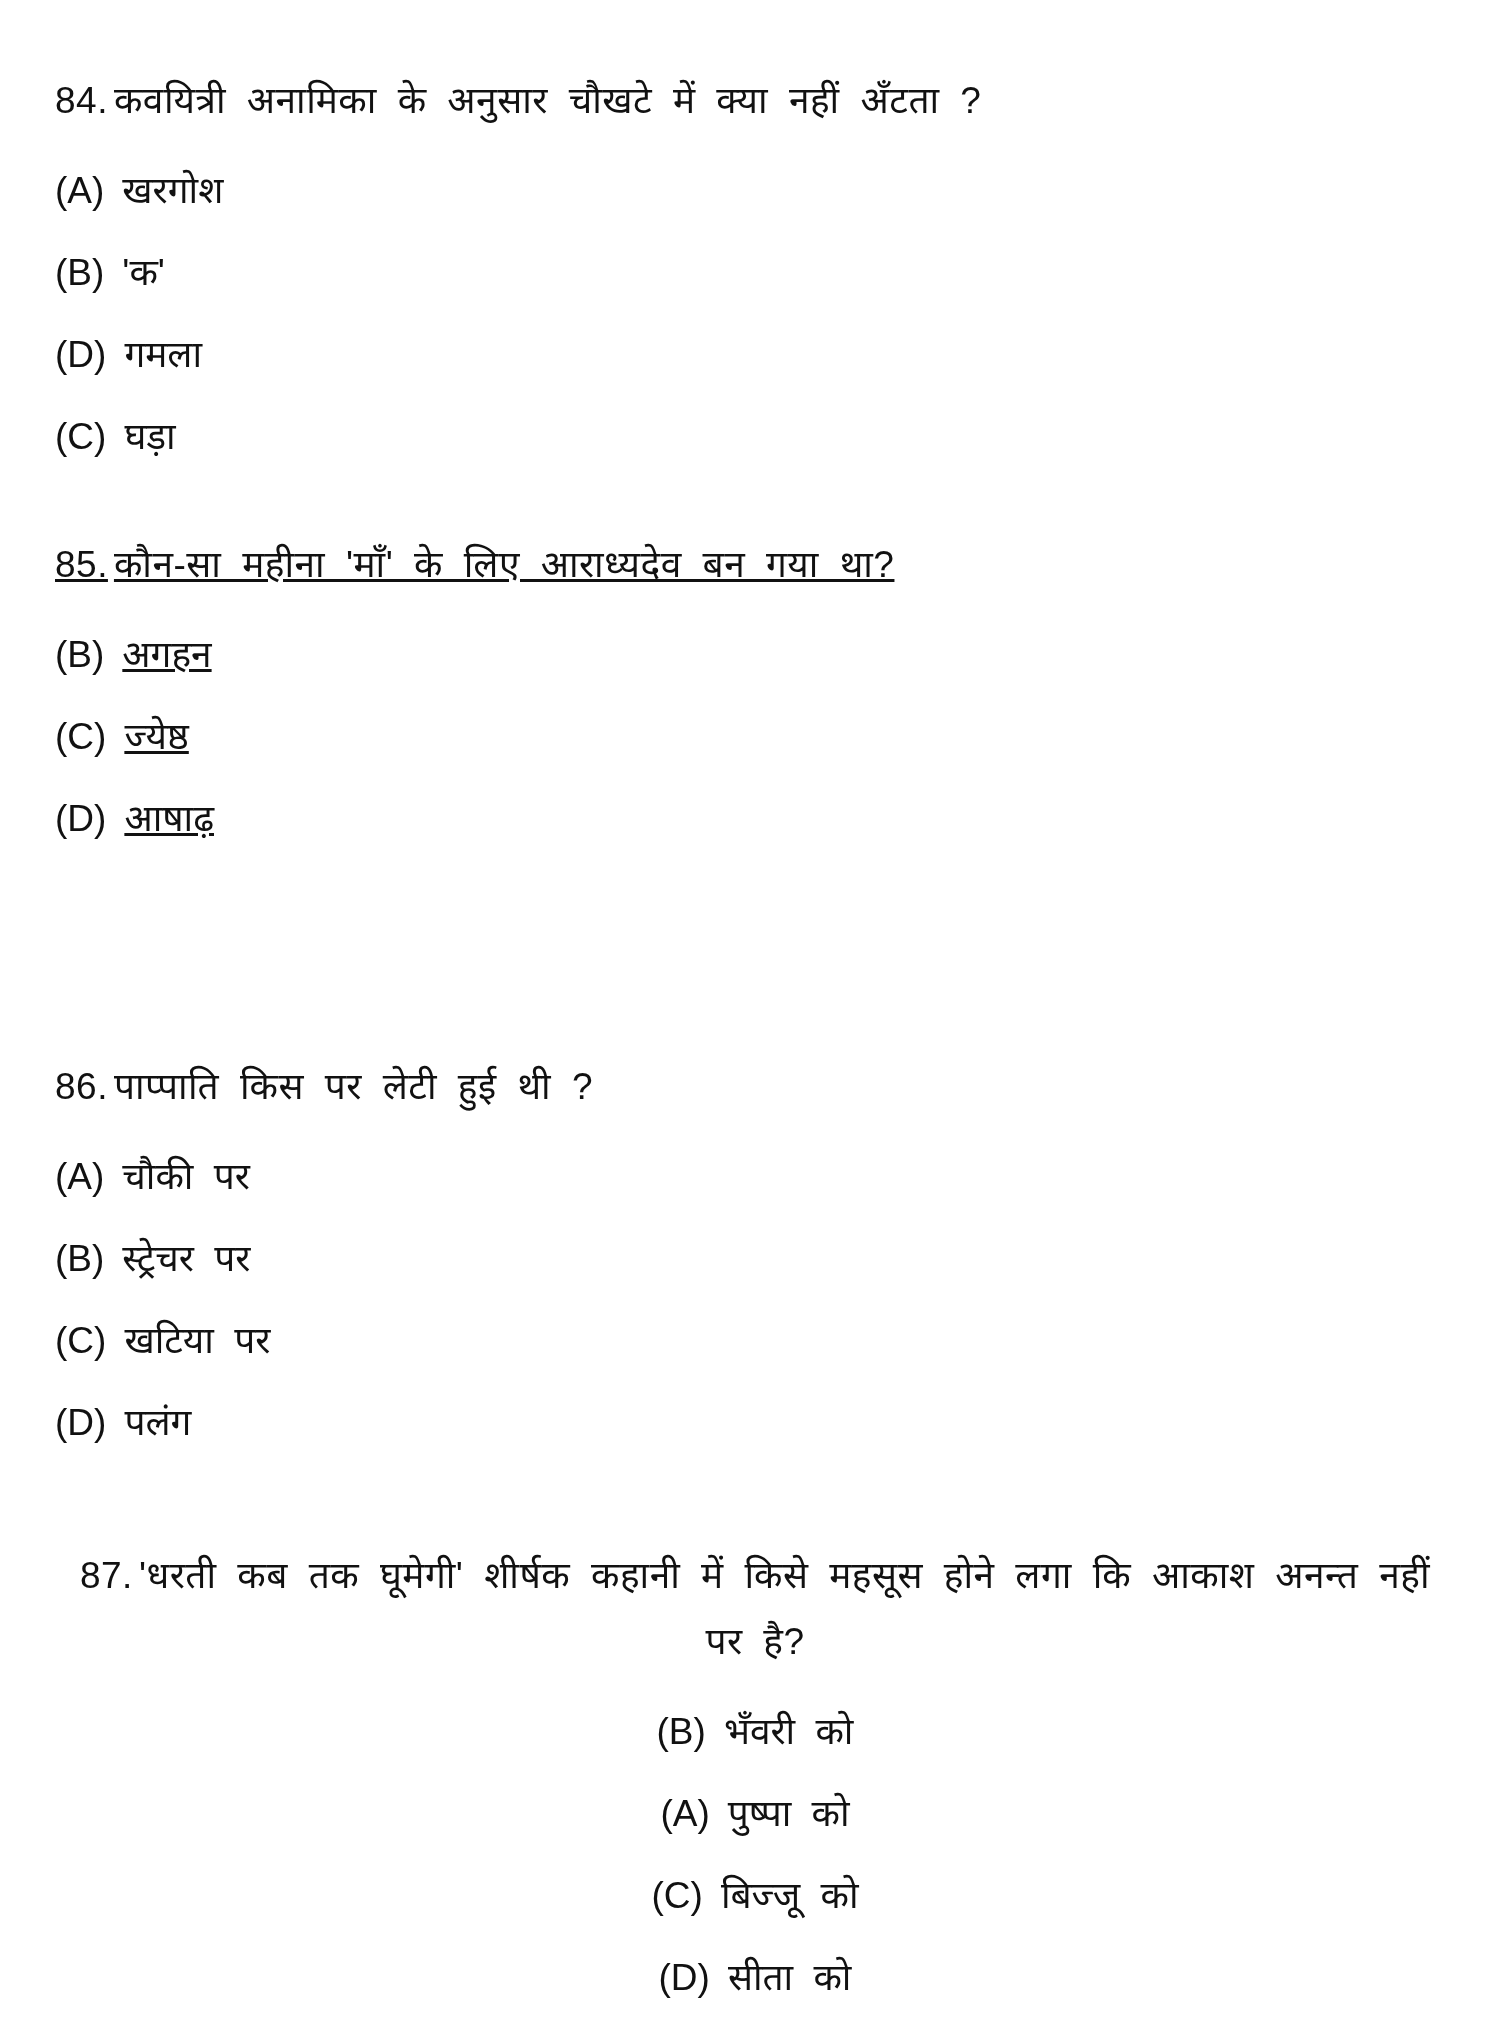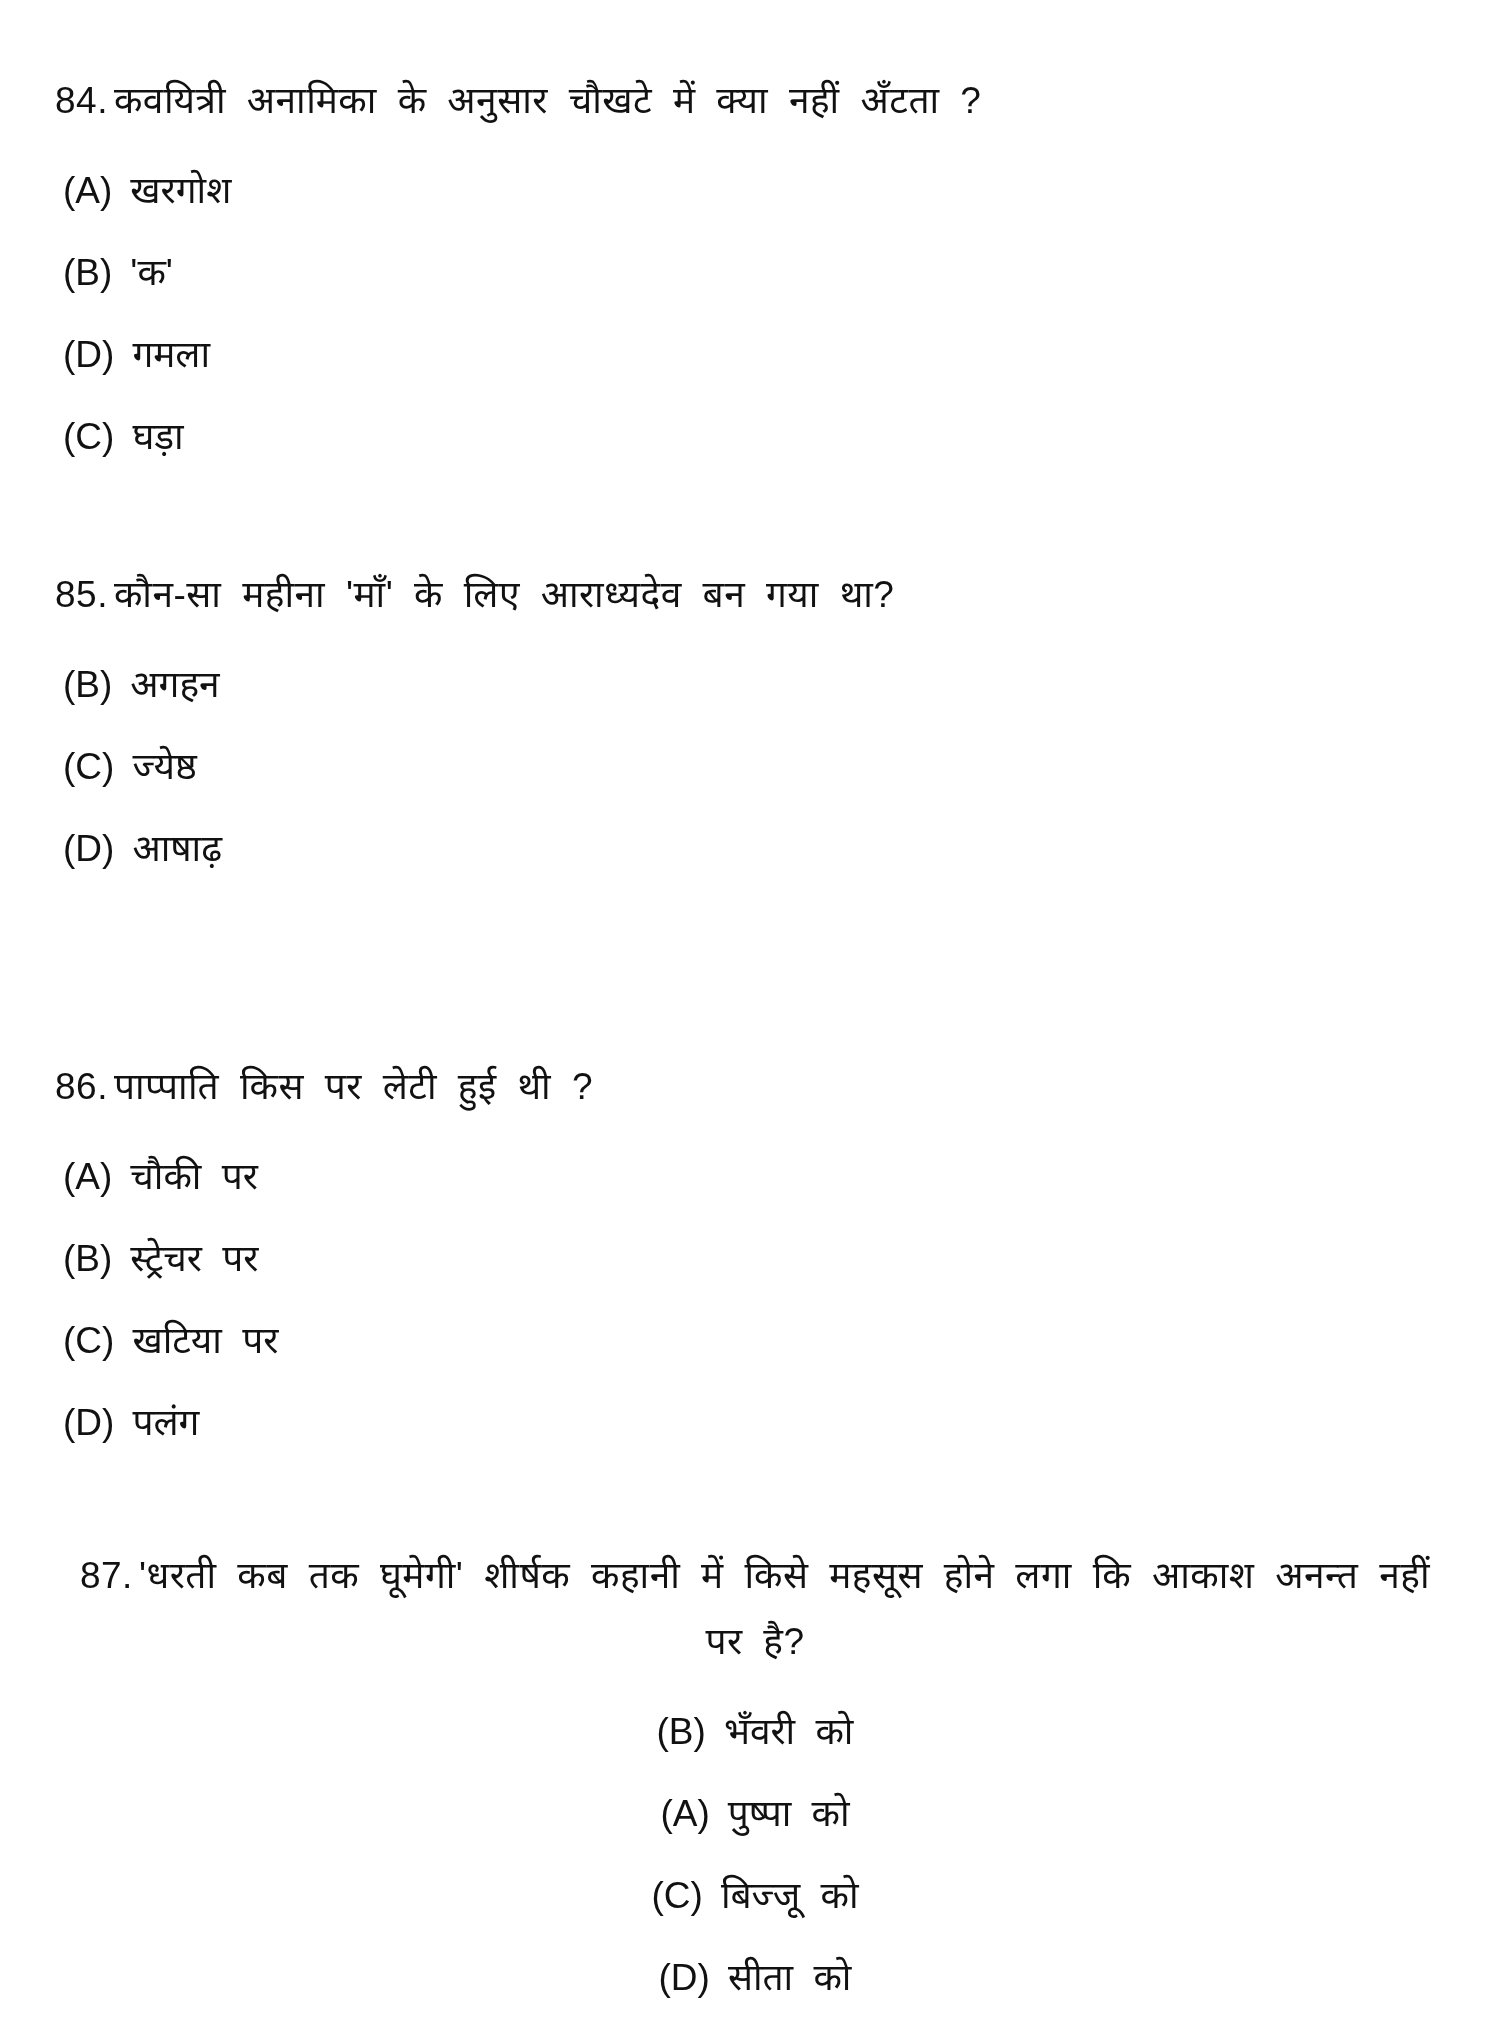--- a/index.html
+++ b/index.html
@@ -32,37 +32,37 @@
       line-height: 66px;
       margin: 0;
       word-spacing: 10px;
       letter-spacing: 0.5px;
     }
     .q-num {
       margin-right: 6px;
     }
     .options {
       list-style: none;
-      margin: 8px;
+      margin: 0;
       padding: 0;
       margin-top: 16px;
     }
     .option {
       font-size: 37px;
       height: 82px;
       line-height: 82px;
       white-space: nowrap;
       word-spacing: 10px;
     }
     .opt-label {
       display: inline-block;
       margin-right: 18px;
     }
     #q84 { top: 68px; }
-    #q85 { top: 562px; }
+    #q85 { top: 532px; text-decoration: underline; }
     #q86 { top: 1054px; }
     #q87 { top: 1543px; text-align: center; }
   </style>
 </head>
 <body>
 
 <div class="page">
 
   <div class="question" id="q84">
     <p class="q-text"><span class="q-num">84.</span><span>कवयित्री अनामिका के अनुसार चौखटे में क्या नहीं अँटता ?</span></p>

